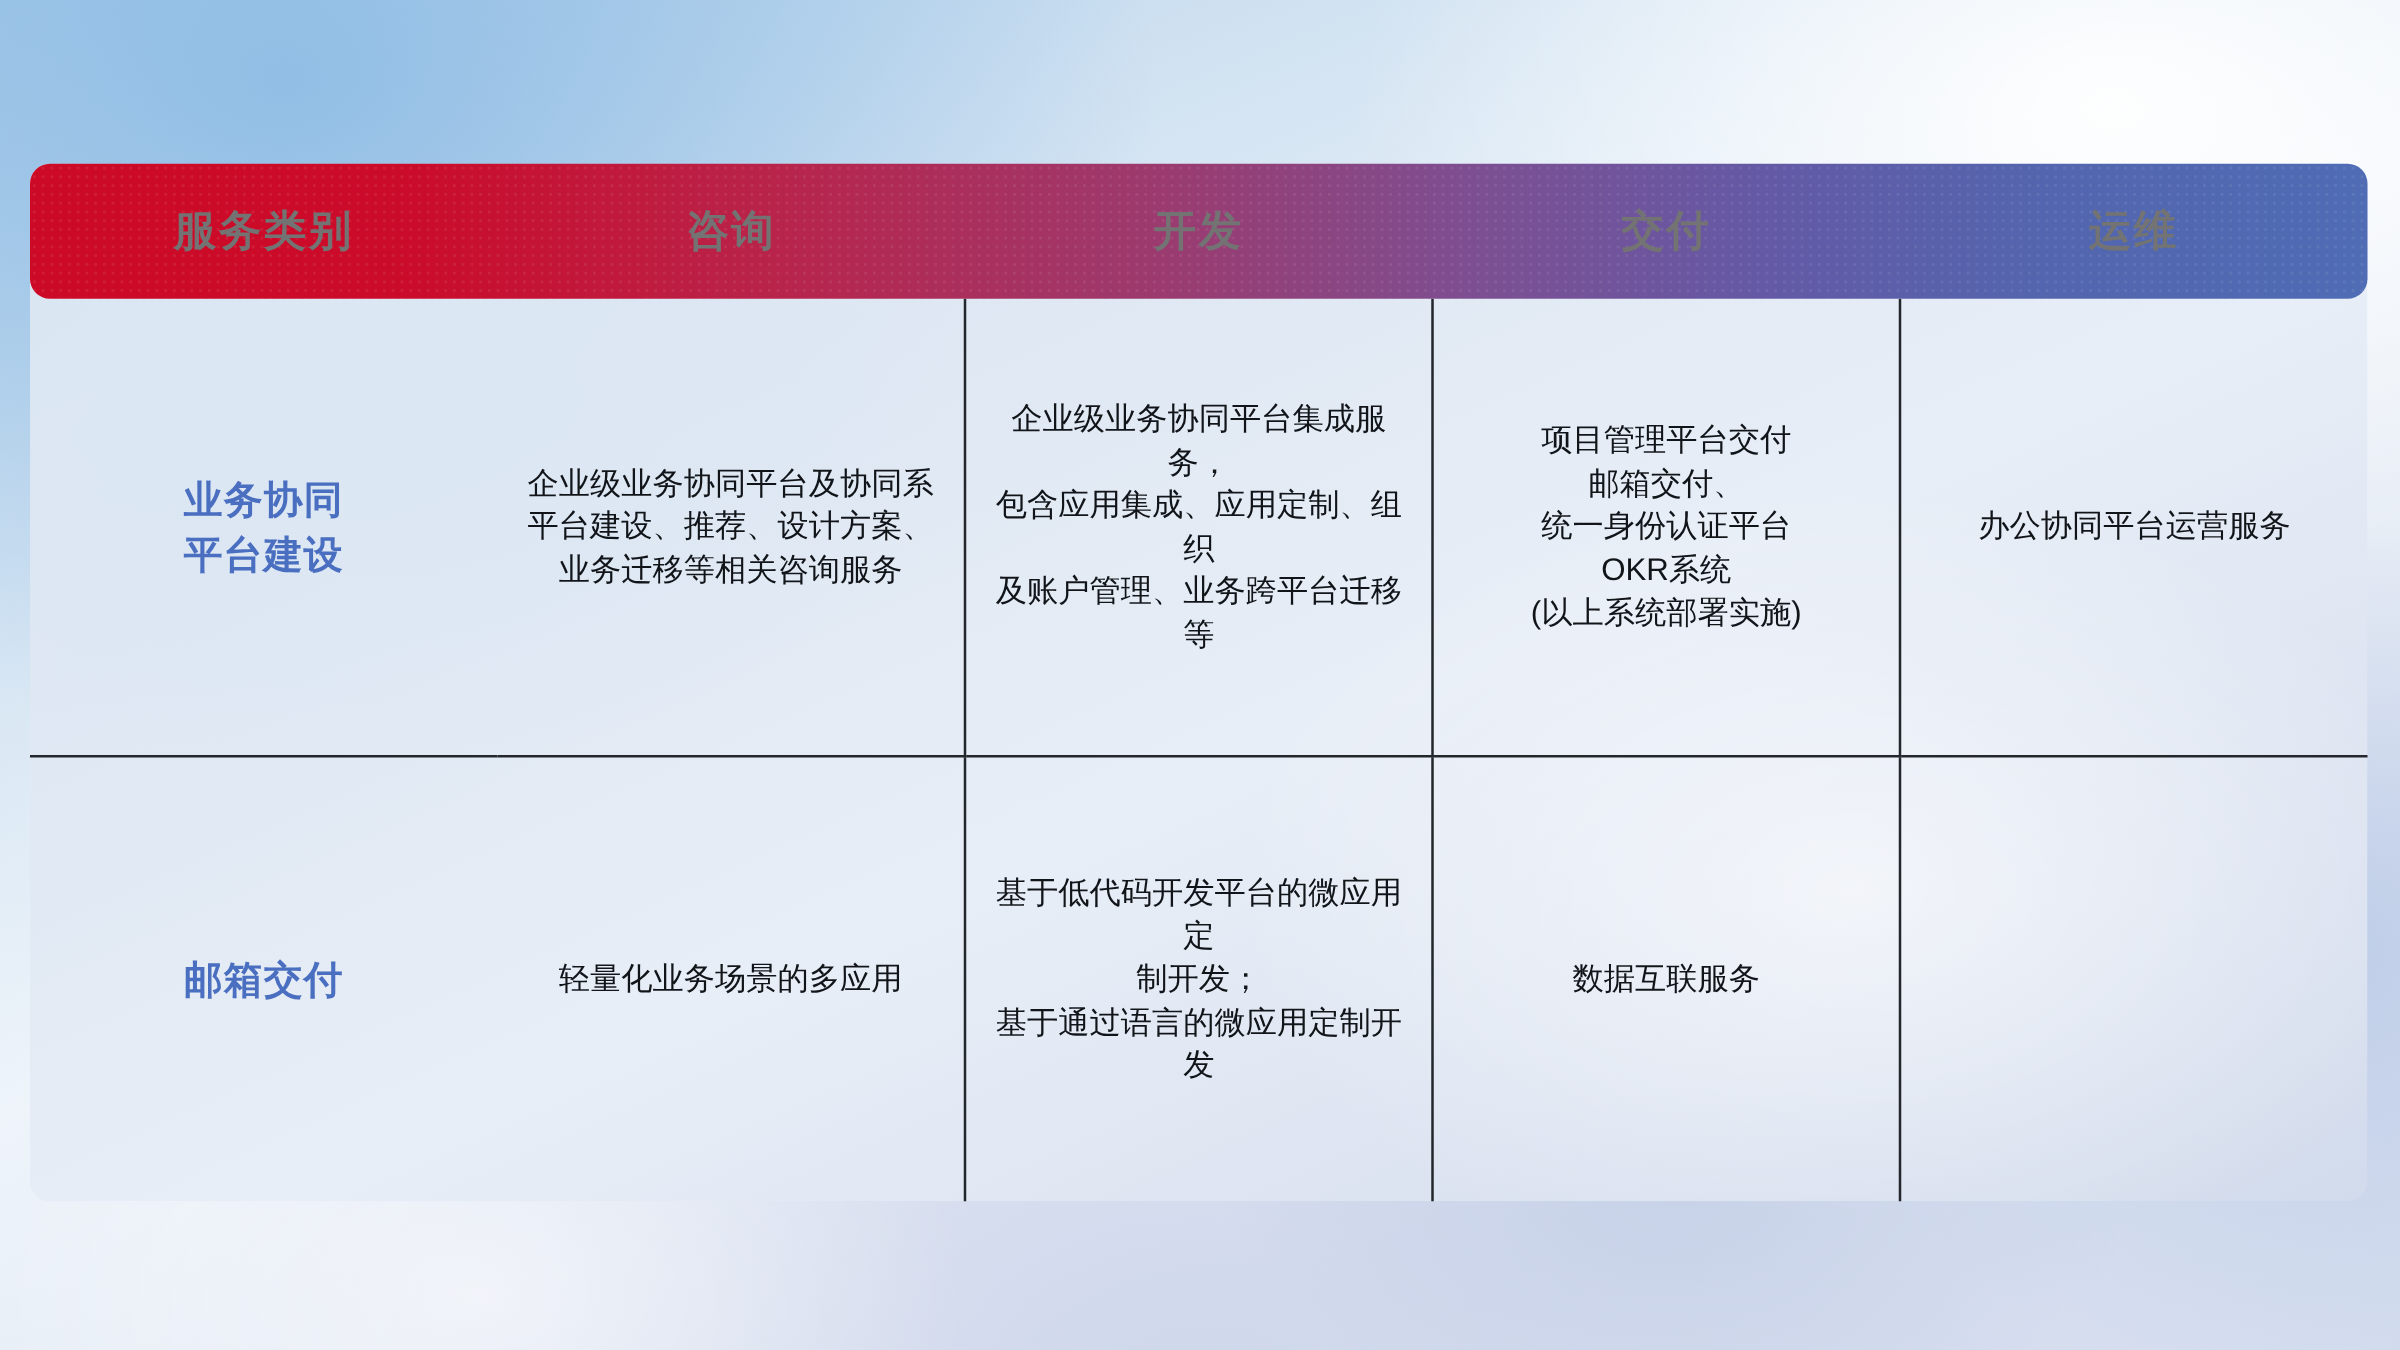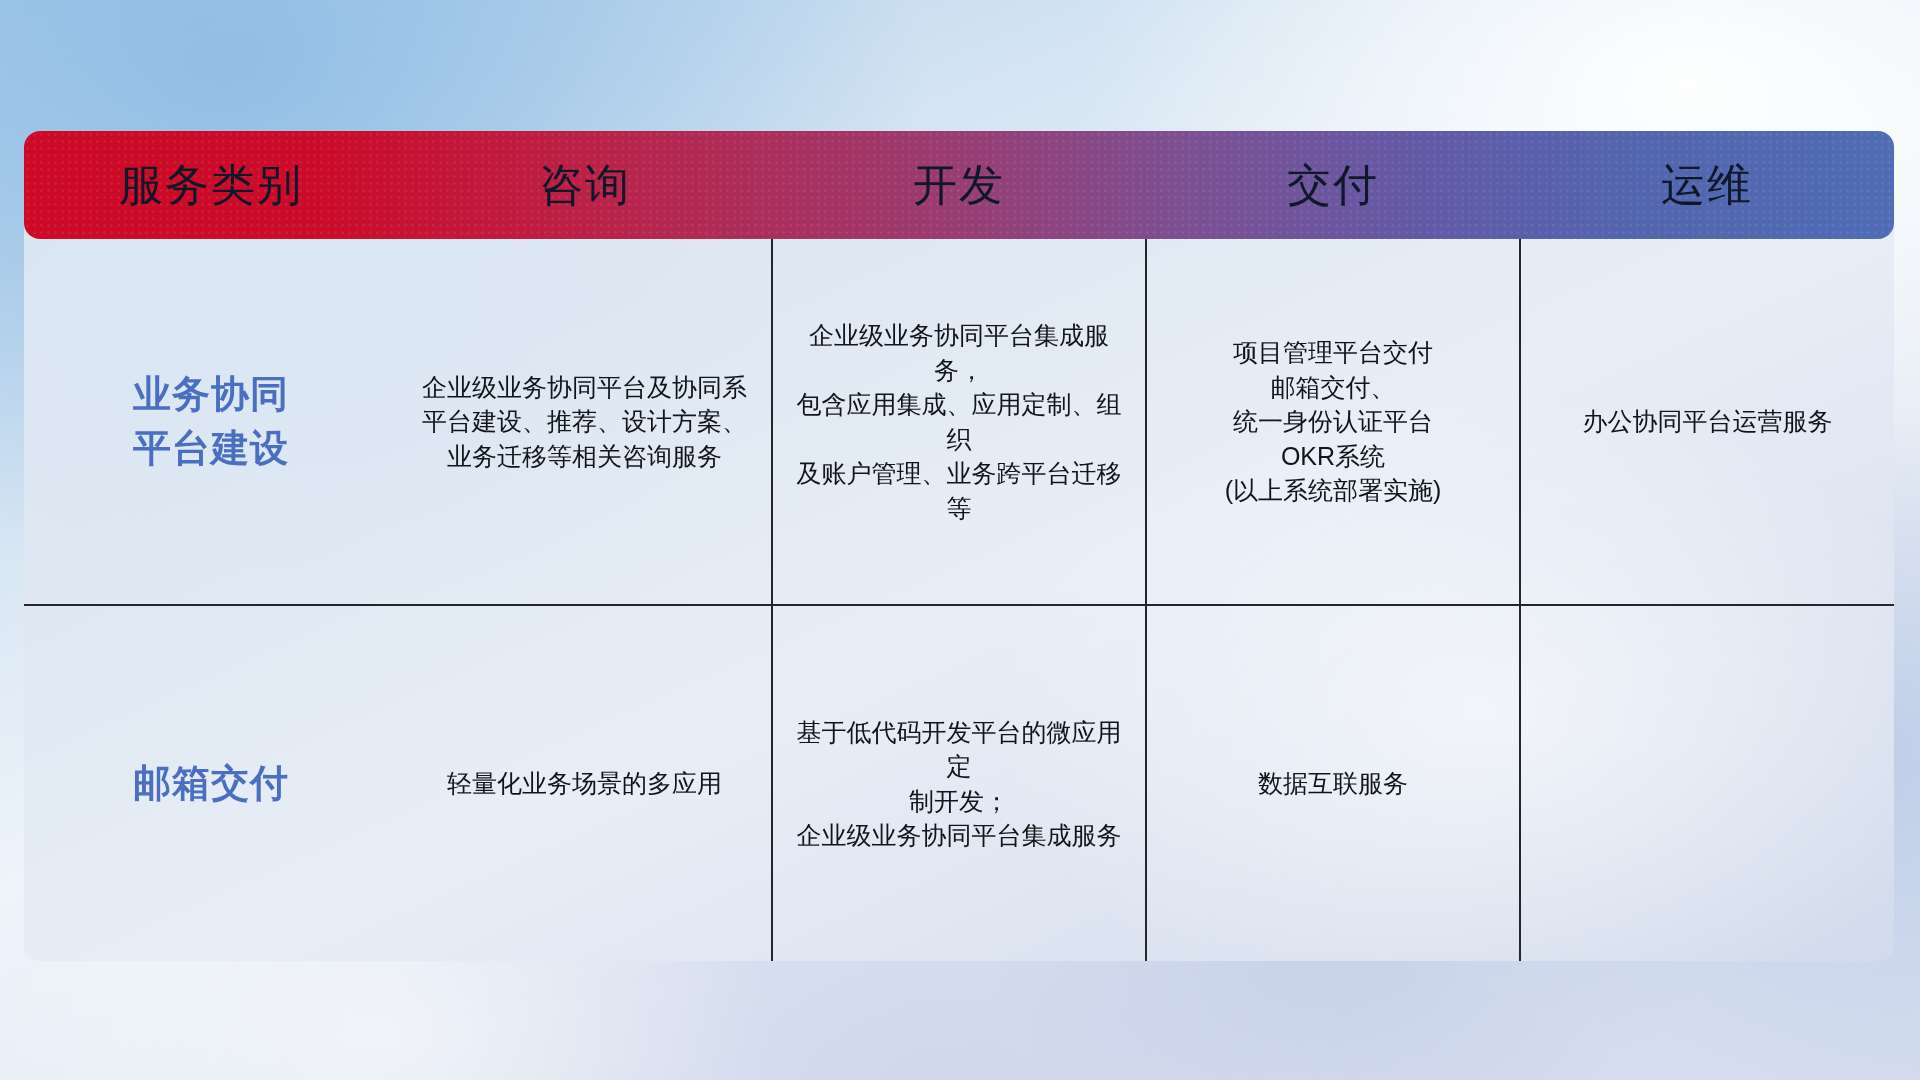--- a/index.html
+++ b/index.html
@@ -70,23 +70,23 @@
   
   thead tr {
     height: 108px;
   }
   thead th {
     padding: 0;
     margin: 0;
     position: relative;
     vertical-align: middle;
     text-align: center;
-    color: #0f172a;
-    font-size: 44px;
-    font-weight: normal;
+    color: #737373;
+    font-size: 34px;
+    font-weight: bold;
     letter-spacing: 2px;
     background: transparent;
     z-index: 2;
   }
   #header-bar {
     position: absolute;
     left: 0;
     top: 0;
     width: 1870px;
     height: 108px;
@@ -129,21 +129,21 @@
     border-bottom: none;
   }
   tbody td:last-child {
     border-right: none;
   }
   
   tbody td.cat {
     border-right: none;
     color: #4a6fc0;
     font-weight: bold;
-    font-size: 38px;
+    font-size: 31px;
     line-height: 1.42;
     letter-spacing: 1px;
   }
 
   tbody tr.r1 { height: 252px; }
   tbody tr.r2 { height: 225px; }
   tbody tr.r3 { height: 245px; }
 </style>
 </head>
 <body>
@@ -179,19 +179,19 @@
 统一身份认证平台
 OKR系统
 (以上系统部署实施)</td>
         <td>办公协同平台运营服务</td>
       </tr>
       <tr class="r3">
         <td class="cat">邮箱交付</td>
         <td>轻量化业务场景的多应用</td>
         <td>基于低代码开发平台的微应用定
 制开发；
-企业级业务协同平台集成服务</td>
+基于通过语言的微应用定制开发</td>
         <td>数据互联服务</td>
         <td></td>
       </tr>
     </tbody>
   </table>
 </div>
 
 </body></html>

